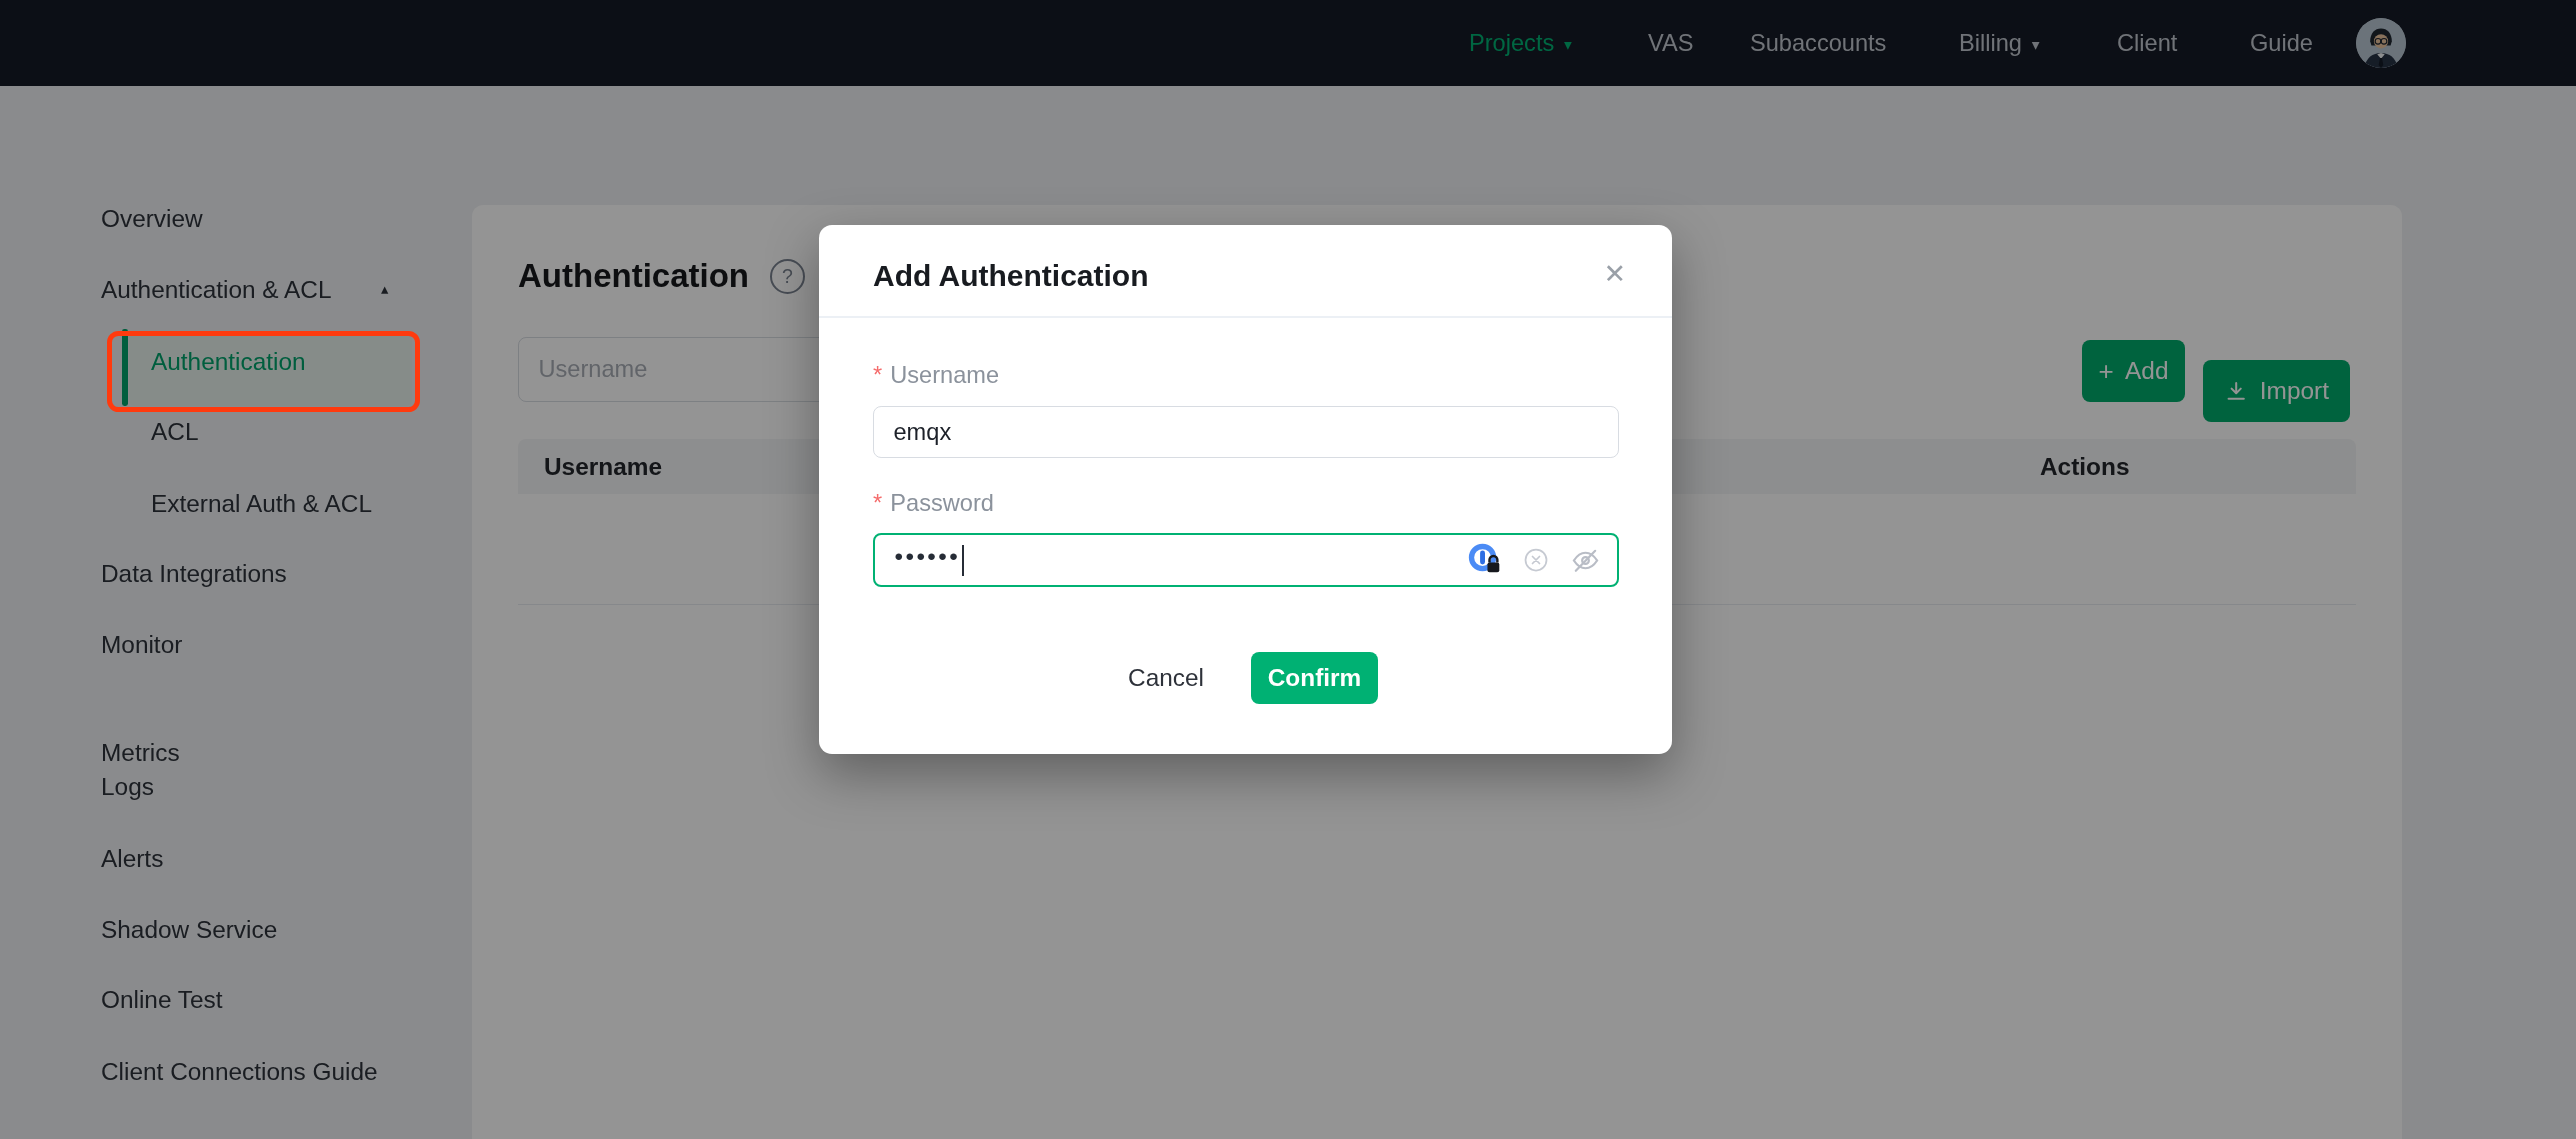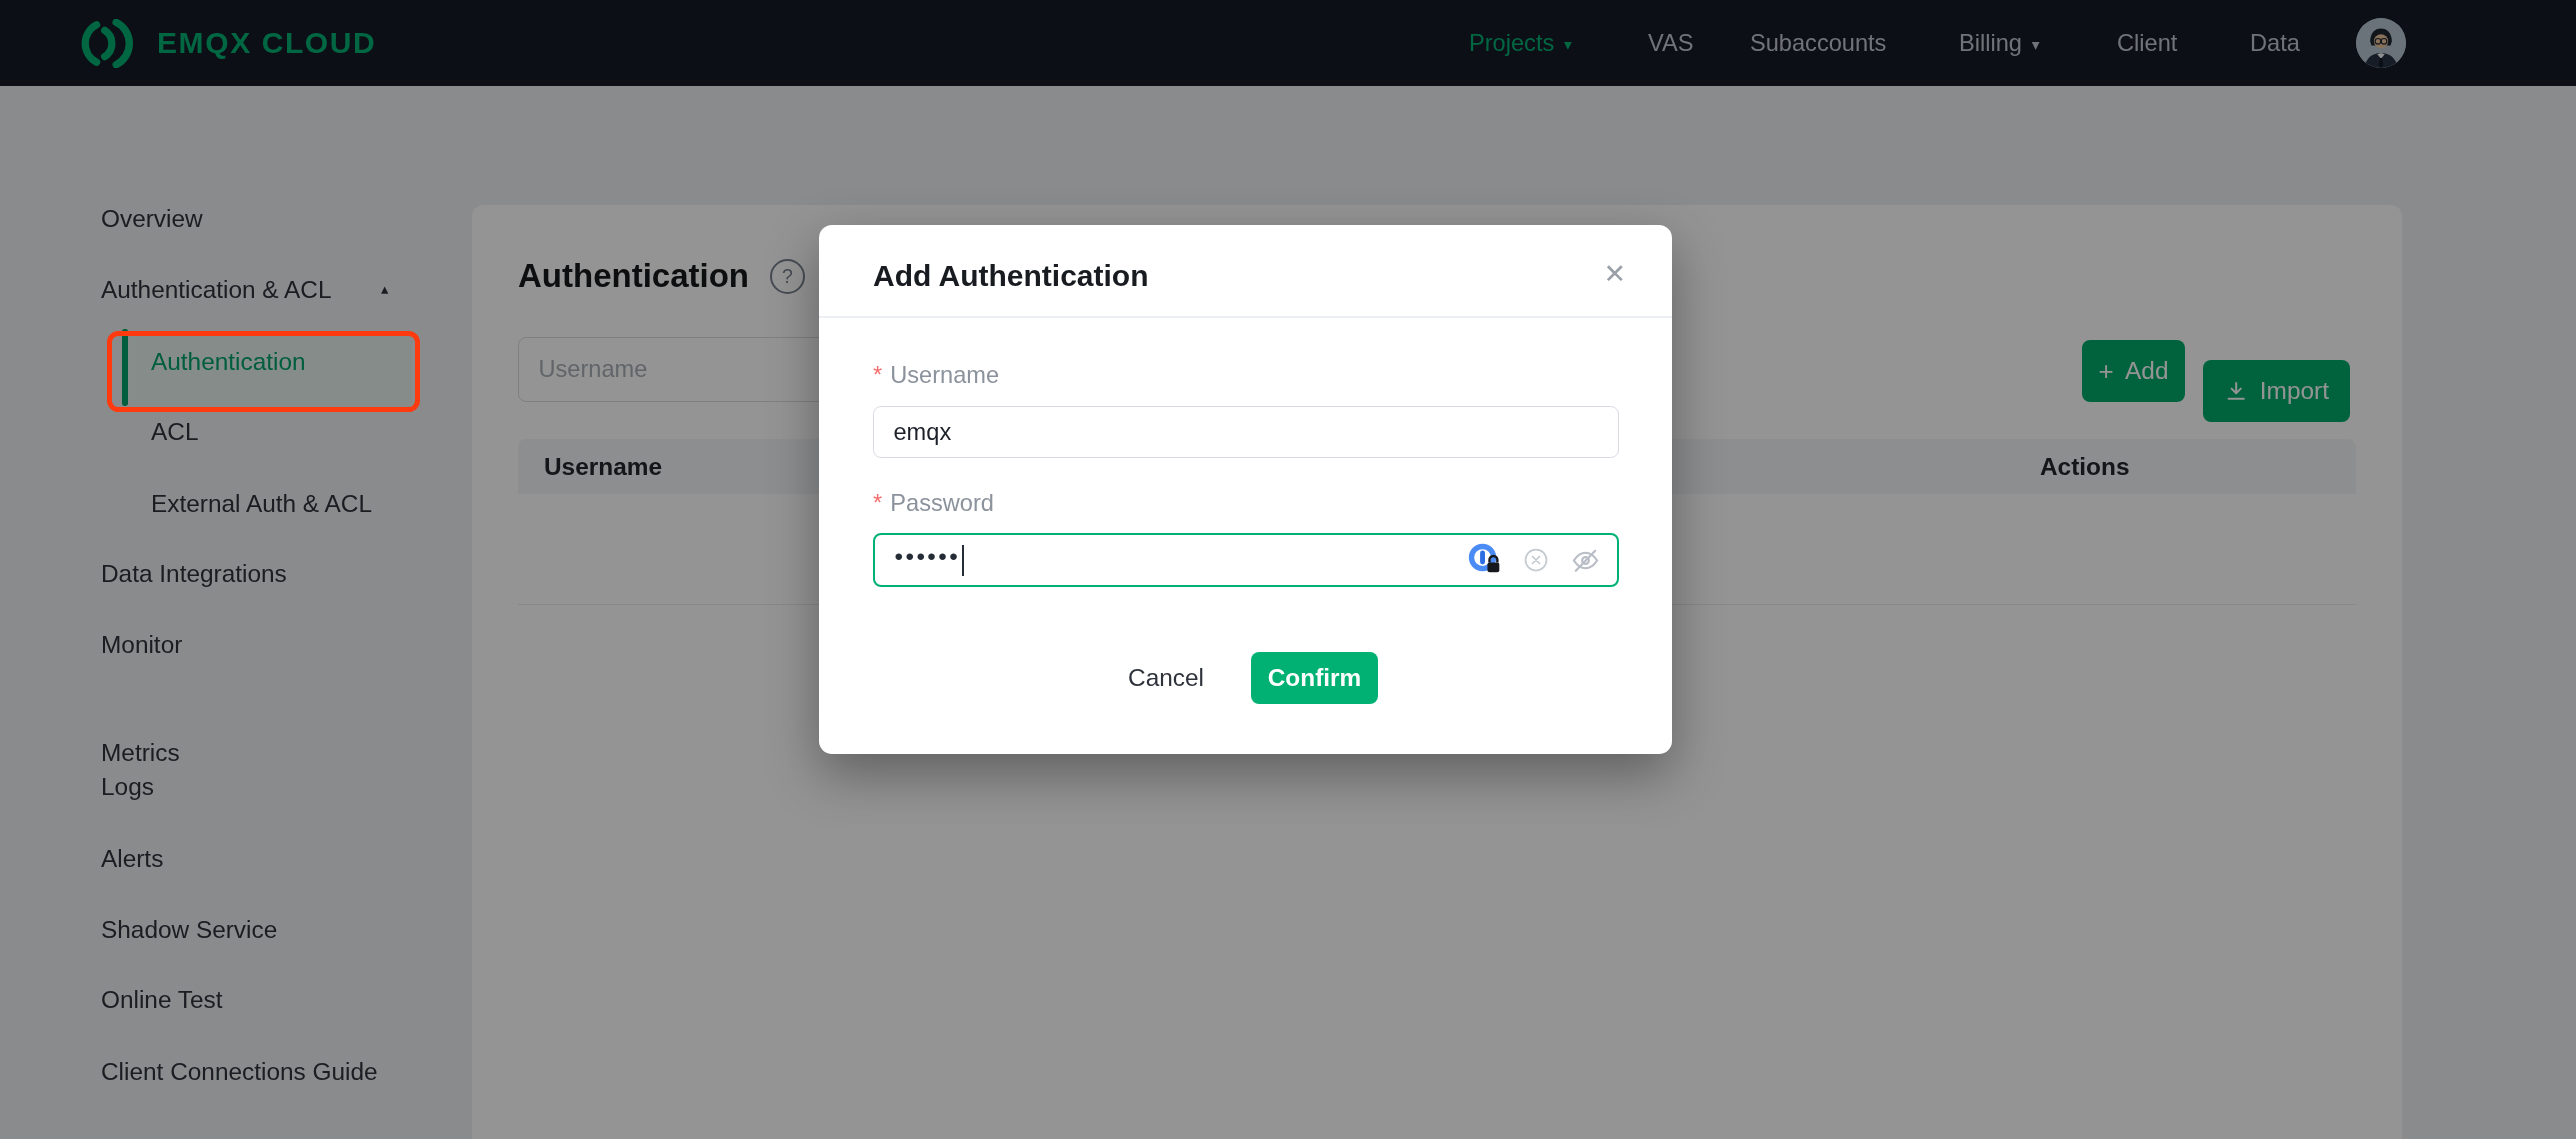--- a/index.html
+++ b/index.html
@@ -81,48 +81,40 @@
                 justify-content:center;font-size:24.4px;color:#2e323a;cursor:pointer;background:#fff;border-radius:8.1px;}
   .modal-confirm{position:absolute;left:432px;top:427px;width:127px;height:52px;background:#00b173;border-radius:8.1px;
                  color:#fff;font-size:24.4px;font-weight:600;display:flex;align-items:center;justify-content:center;cursor:pointer;}
 </style>
 </head>
 <body>
 
 <div class="canvas">
 
   <div class="navbar">
-    <div class="logo">
-      <svg width="62" height="49" viewBox="0 0 76 60">
-        <path d="M24 7 A 26 26 0 0 0 24 53" stroke="#00b173" stroke-width="9" fill="none" stroke-linecap="round"></path>
-        <path d="M34 14 A 19 19 0 0 1 34 46" stroke="#00b173" stroke-width="9" fill="none" stroke-linecap="round"></path>
-        <path d="M48 4 A 29 29 0 0 1 48 56" stroke="#00b173" stroke-width="9" fill="none" stroke-linecap="round"></path>
-      </svg>
-      <span class="logo-text">EMQX CLOUD</span>
-    </div>
 
     <div class="nav-item active" style="left:1469px">
       <span>Projects</span>
       <span class="nav-caret">▾</span>
     </div>
     <div class="nav-item" style="left:1648px">
       <span>VAS</span>
     </div>
     <div class="nav-item" style="left:1750px">
       <span>Subaccounts</span>
     </div>
     <div class="nav-item" style="left:1959px">
       <span>Billing</span>
       <span class="nav-caret">▾</span>
     </div>
     <div class="nav-item" style="left:2117px">
       <span>Client</span>
     </div>
     <div class="nav-item" style="left:2250px">
-      <span>Data</span>
+      <span>Guide</span>
     </div>
 
     <div class="avatar">
       <svg width="50" height="50" viewBox="0 0 60 60">
         <circle cx="30" cy="30" r="30" fill="#b9c6d2"></circle>
         <path d="M17 28c0-10 5.5-15.5 13-15.5S43 18 43 28l-1.5 5h-23z" fill="#1e2630"></path>
         <circle cx="30" cy="28" r="8.5" fill="#e8c39e"></circle>
         <circle cx="26.4" cy="28" r="3.4" stroke="#1e2630" stroke-width="1.4" fill="none"></circle>
         <circle cx="33.6" cy="28" r="3.4" stroke="#1e2630" stroke-width="1.4" fill="none"></circle>
         <line x1="29.2" y1="28" x2="30.8" y2="28" stroke="#1e2630" stroke-width="1.4"></line>

